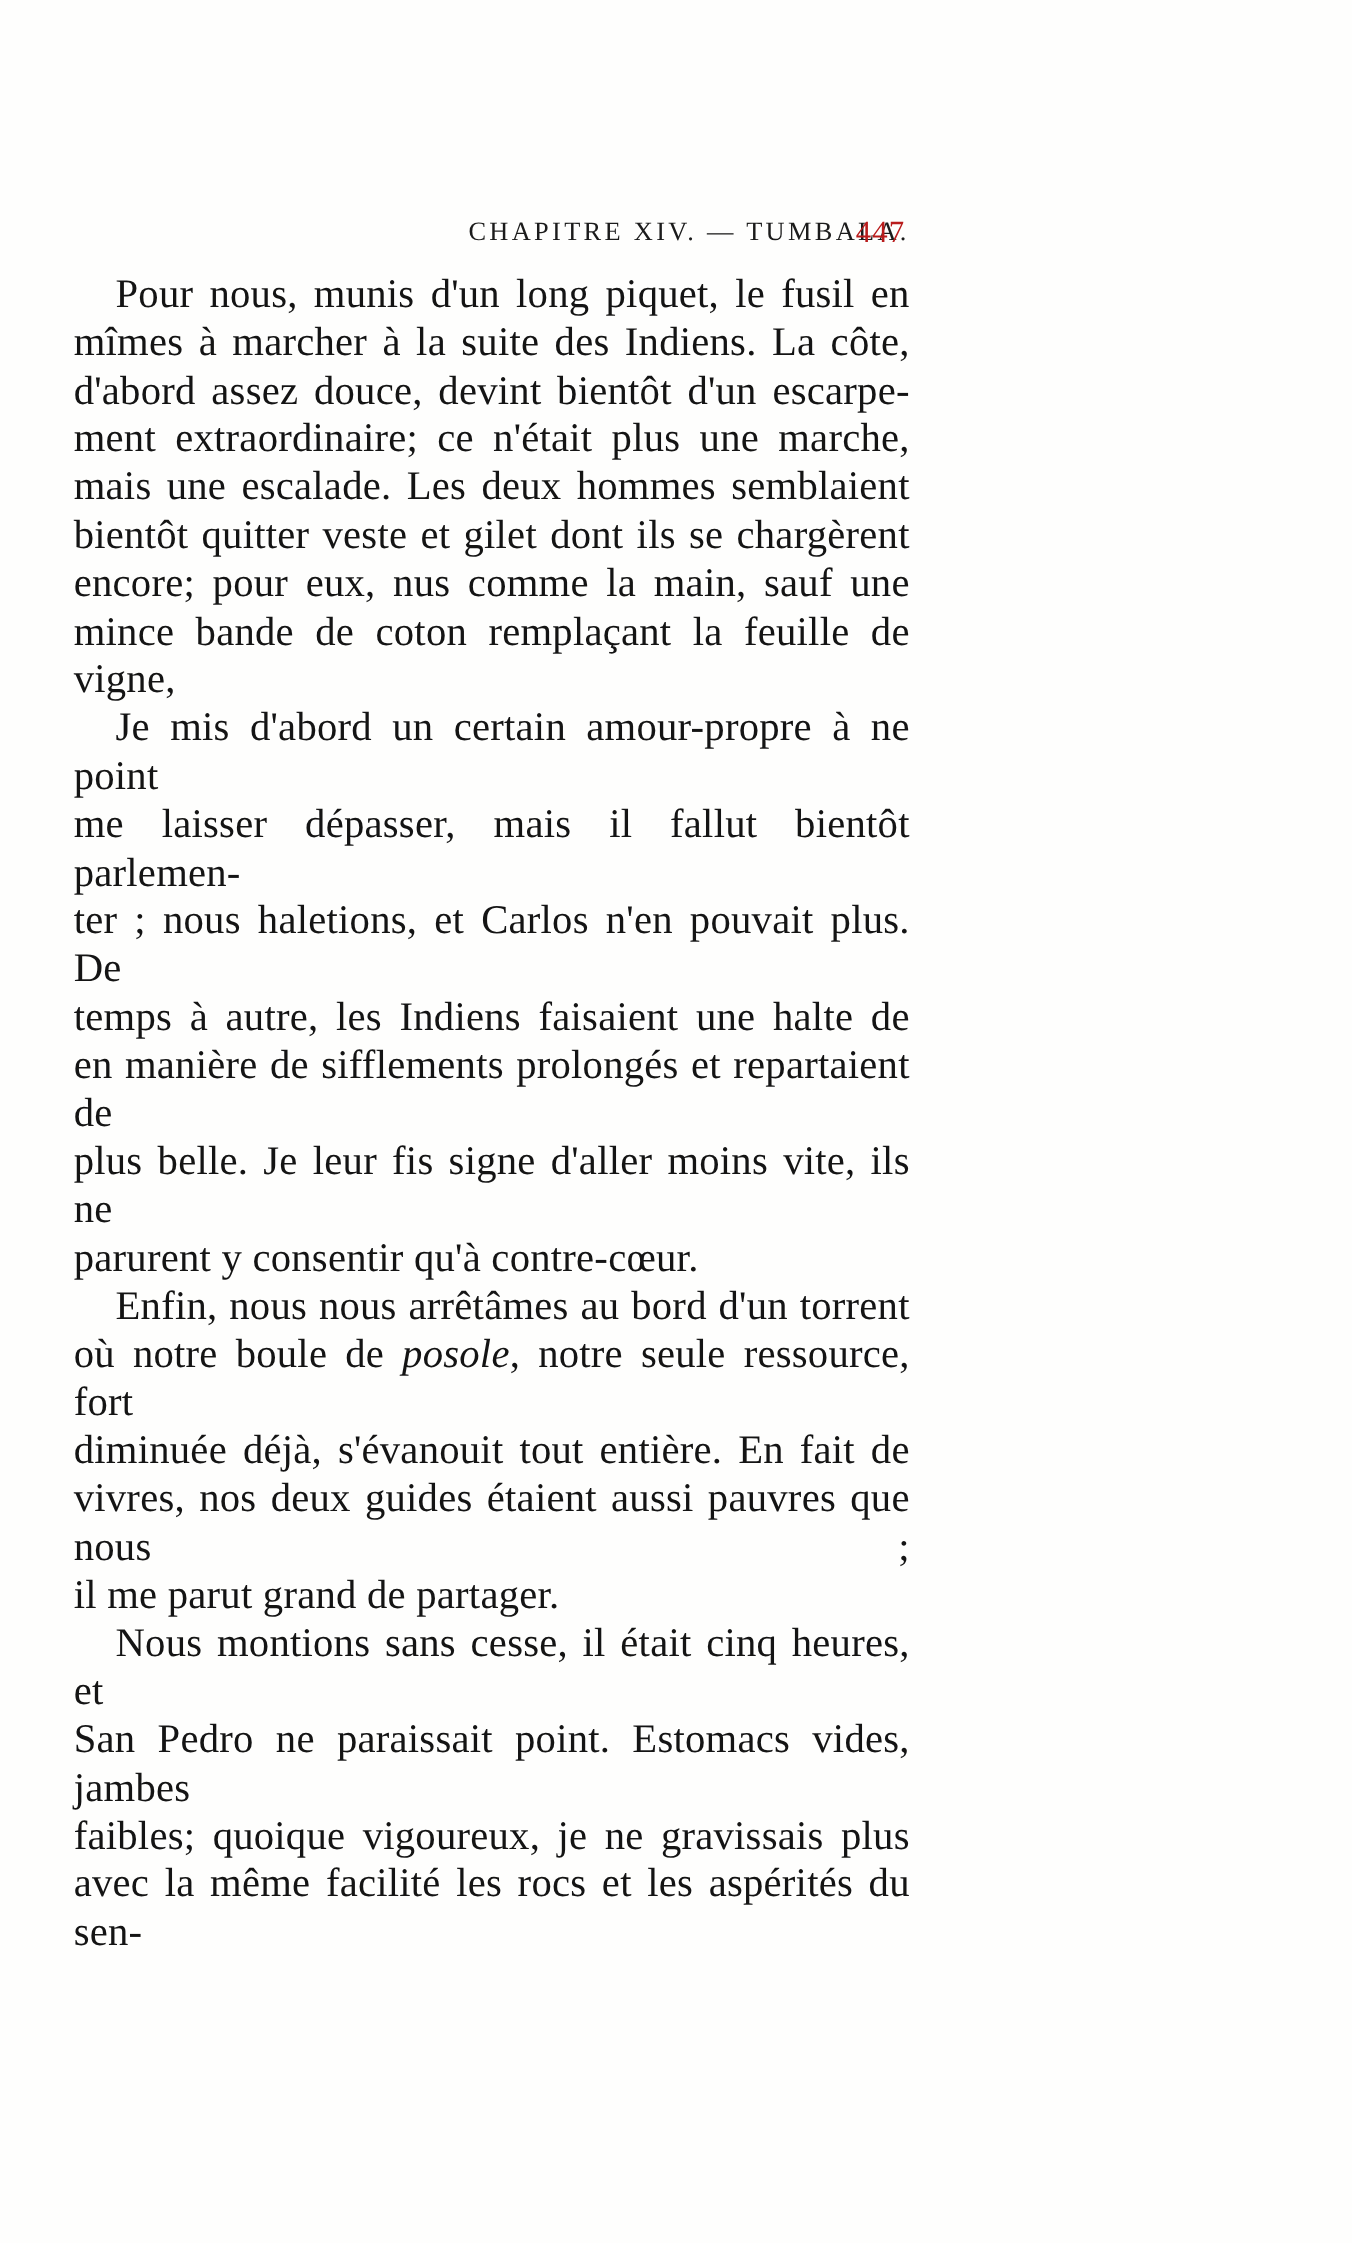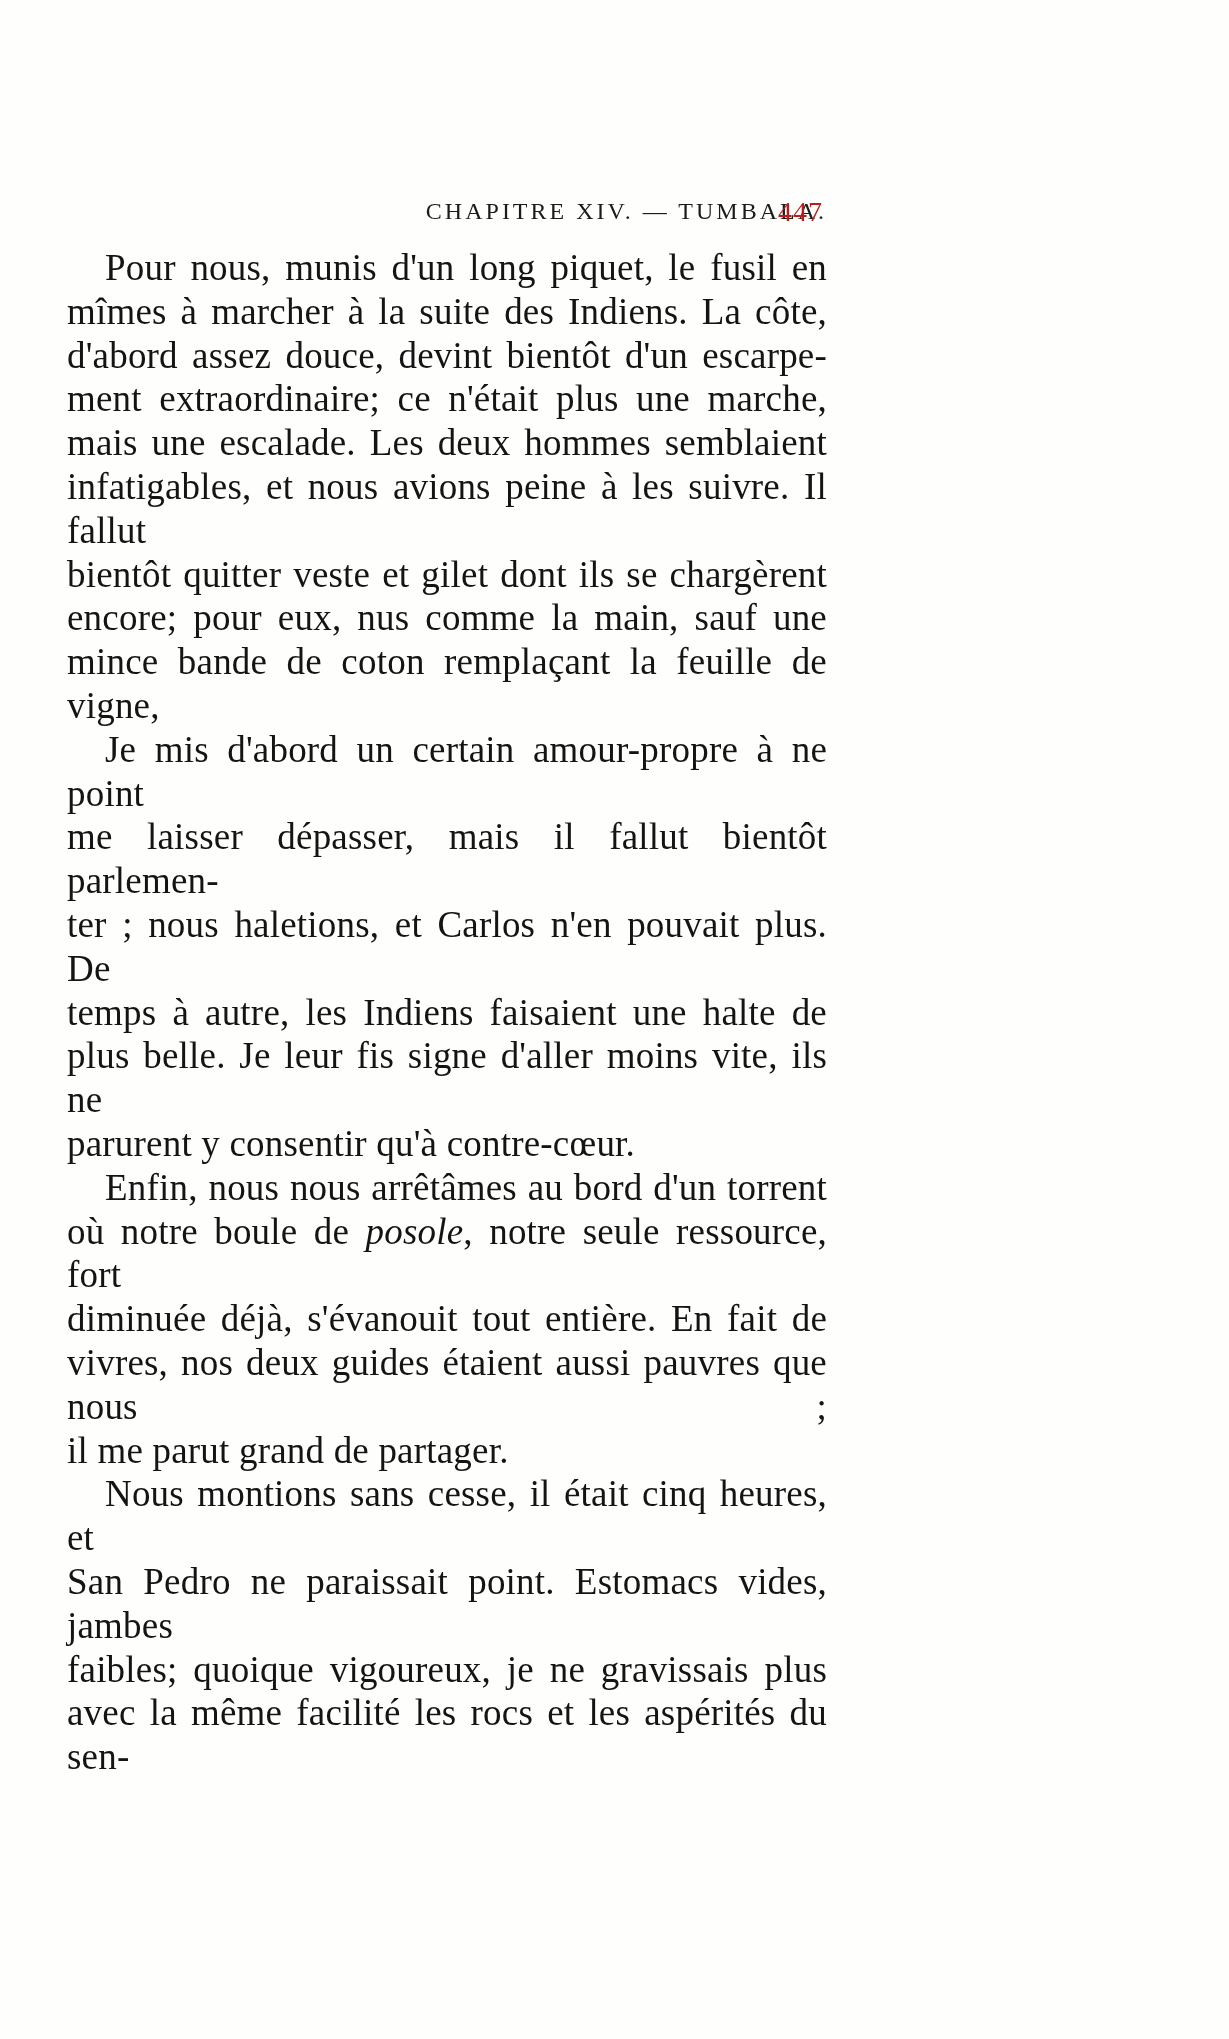--- a/index.html
+++ b/index.html
@@ -79,30 +79,30 @@
       <div class="running-title">CHAPITRE XIV. — TUMBALA.</div>
       <div class="page-number">447</div>
     </div>
     <div class="page-text">
         <div class="paragraph">
           <div class="line first"><span>Pour nous, munis d'un long piquet, le fusil en</span></div>
           <div class="line"><span>mîmes à marcher à la suite des Indiens. La côte,</span></div>
           <div class="line"><span>d'abord assez douce, devint bientôt d'un escarpe-</span></div>
           <div class="line"><span>ment extraordinaire; ce n'était plus une marche,</span></div>
           <div class="line"><span>mais une escalade. Les deux hommes semblaient</span></div>
-          <div class="line"><span>infatigables, et nous avions peine à les suivre. Il fallut</span></div>
           <div class="line"><span>bientôt quitter veste et gilet dont ils se chargèrent</span></div>
           <div class="line"><span>encore; pour eux, nus comme la main, sauf une</span></div>
           <div class="line"><span>mince bande de coton remplaçant la feuille de vigne,</span></div>
         </div>
         <div class="paragraph">
           <div class="line first"><span>Je mis d'abord un certain amour-propre à ne point</span></div>
           <div class="line"><span>me laisser dépasser, mais il fallut bientôt parlemen-</span></div>
           <div class="line"><span>ter ; nous haletions, et Carlos n'en pouvait plus. De</span></div>
           <div class="line"><span>temps à autre, les Indiens faisaient une halte de</span></div>
+          <div class="line"><span>en manière de sifflements prolongés et repartaient de</span></div>
           <div class="line"><span>plus belle. Je leur fis signe d'aller moins vite, ils ne</span></div>
           <div class="line last"><span>parurent y consentir qu'à contre-cœur.</span></div>
         </div>
         <div class="paragraph">
           <div class="line first"><span>Enfin, nous nous arrêtâmes au bord d'un torrent</span></div>
           <div class="line"><span>où notre boule de </span><span class="italic">posole</span><span>, notre seule ressource, fort</span></div>
           <div class="line"><span>diminuée déjà, s'évanouit tout entière. En fait de</span></div>
           <div class="line"><span>vivres, nos deux guides étaient aussi pauvres que nous ;</span></div>
           <div class="line last"><span>il me parut grand de partager.</span></div>
         </div>

